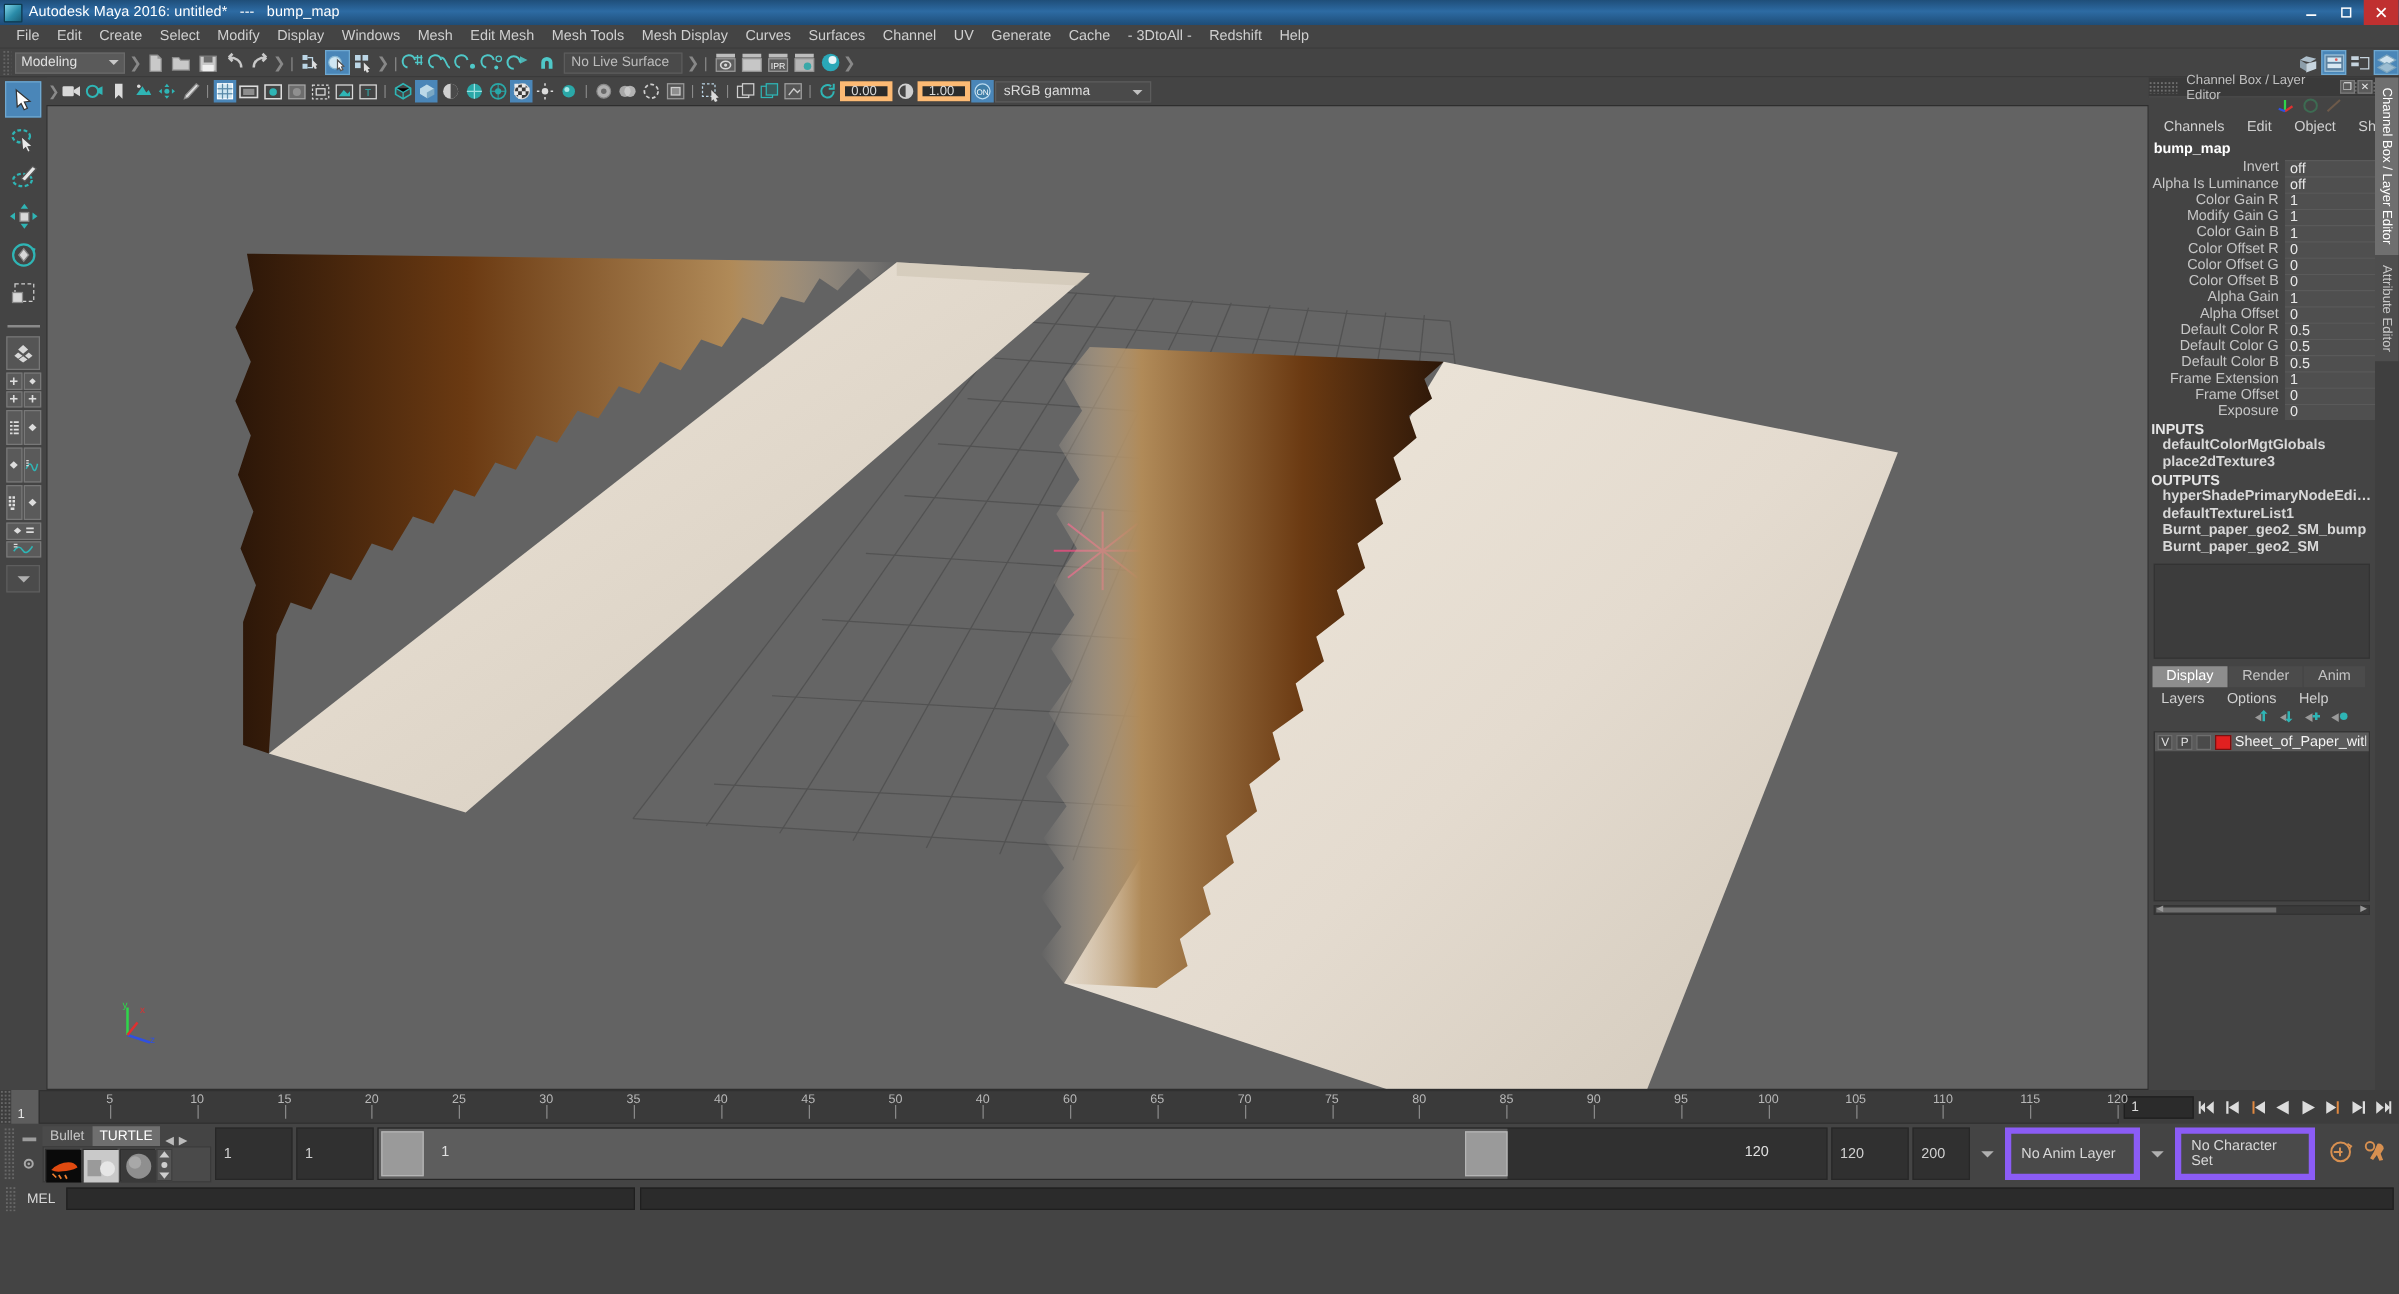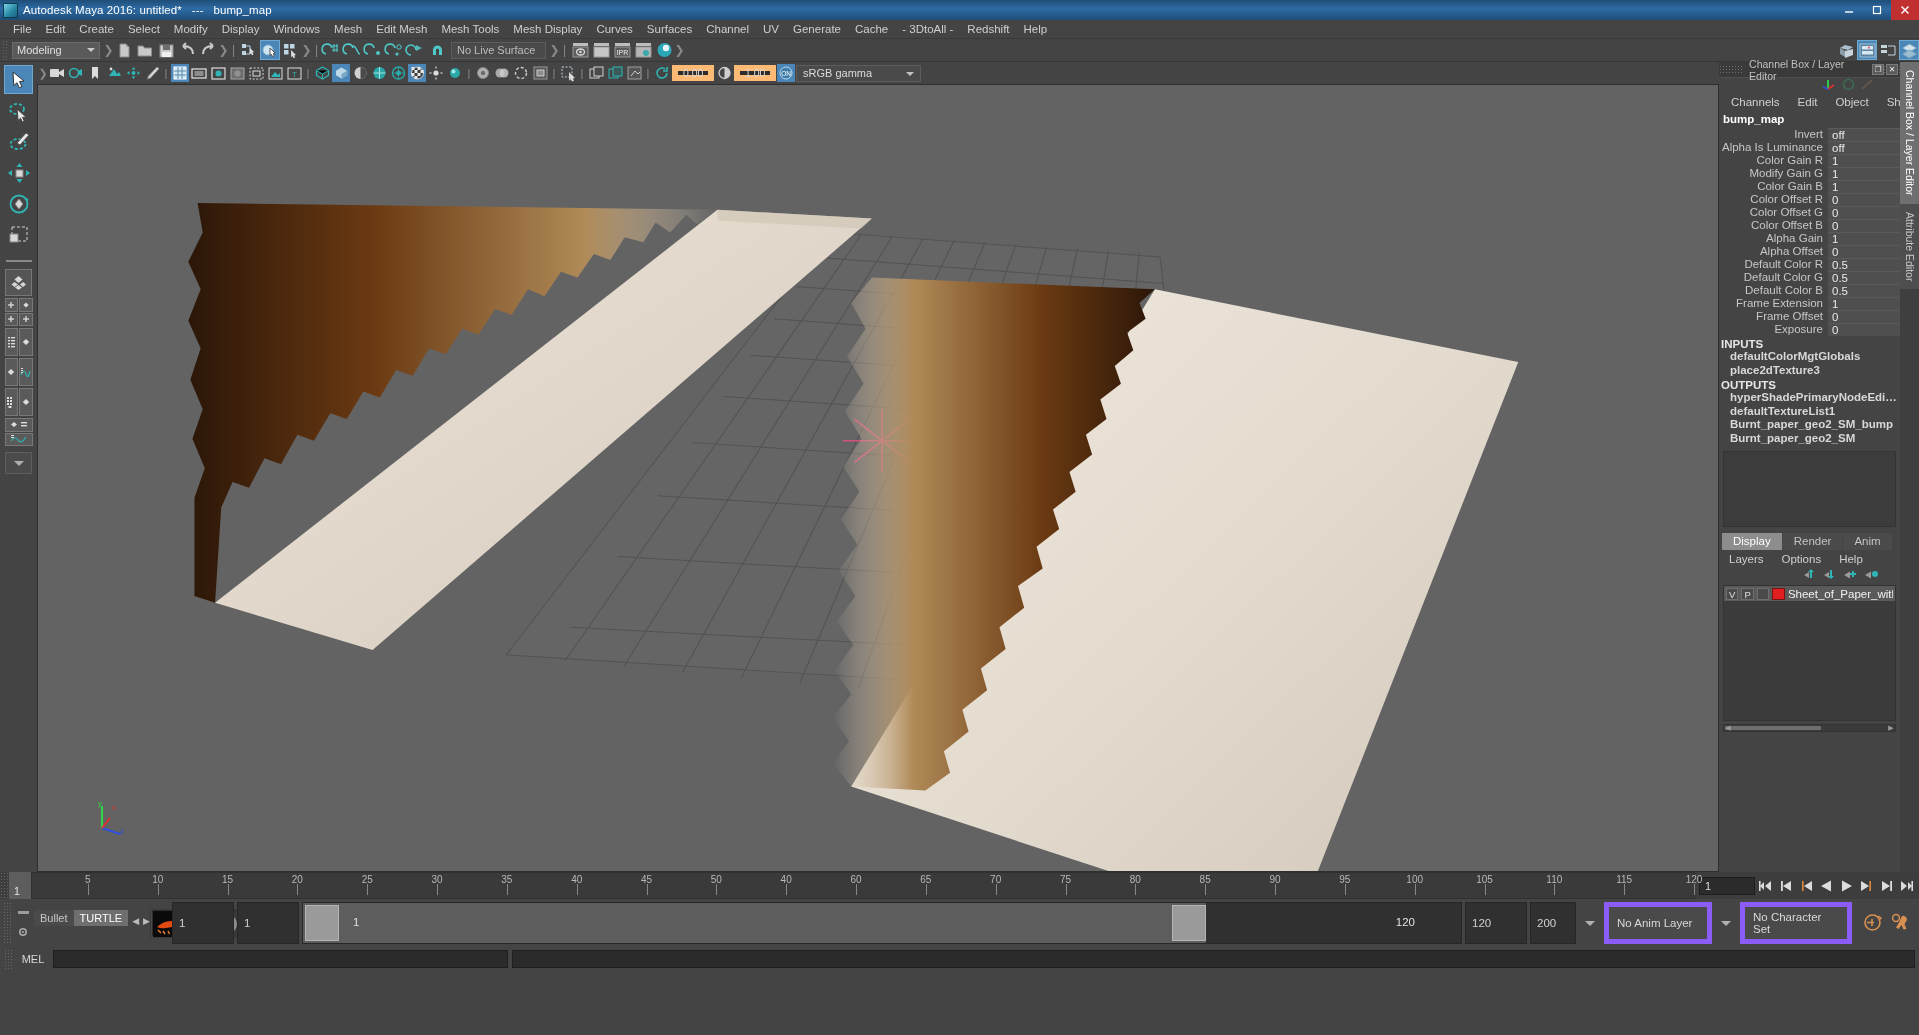--- a/index.html
+++ b/index.html
@@ -88,21 +88,21 @@
   .center { flex: 1; display: flex; flex-direction: column; background: #444; min-width: 0; }
   .panel-menubar { height: 18px; background: #444444; display: flex; align-items: center; padding-left: 4px; }
   .panel-menubar .pm { padding: 0 9px; font-size: 11.5px; color: #cfcfcf; line-height: 18px; }
   .panel-toolbar {
     height: 22px; background: #444444; display: flex; align-items: center; gap: 1px; padding-left: 2px;
   }
   .ptbtn { width: 18px; height: 18px; display: flex; align-items: center; justify-content: center; flex: none; }
   .ptbtn.active { background: #4a86b8; }
   .ptsep { width: 8px; height: 18px; flex: none; display:flex;align-items:center;justify-content:center;color:#8a8a8a;font-size:11px;}
   .numfield {
-    height: 16px; width: 42px; background: #2b2b2b; border: 6px solid #fdba74; color: #d8d8d8;
+    height: 16px; width: 42px; background: #2b2b2b; border: 4px solid #fdba74; color: #d8d8d8;
     font-size: 10.5px; display: flex; align-items: center; padding-left: 5px; flex: none;
   }
   .gammafield {
     height: 17px; width: 125px; background: #4a4a4a; border: 1px solid #5c5c5c; color: #dcdcdc;
     font-size: 11px; display: flex; align-items: center; padding-left: 6px; flex: none; position: relative;
   }
   .gammafield .arrow { position:absolute; right:6px; top:6px; border-left:4px solid transparent;
                        border-right:4px solid transparent; border-top:4px solid #c0c0c0;}
 
   .viewport {
@@ -176,21 +176,21 @@
   .ts-tick { position: absolute; bottom: 3px; width: 1px; height: 11px; background: #888; }
   .ts-tlabel { position: absolute; top: 1px; font-size: 10px; color: #b8b8b8; transform: translateX(-50%); }
   .ts-right { display: flex; align-items: center; gap: 2px; padding: 0 4px; }
   .ts-frame { width: 56px; height: 18px; background: #2b2b2b; border: 1px solid #1f1f1f; color: #dcdcdc;
               font-size: 11px; display: flex; align-items: center; padding-left: 5px; }
   .pb { width: 18px; height: 19px; display: grid; place-items: center; }
 
   
   .range-row { height: 48px; background: #444444; display: flex; align-items: center; gap: 3px; padding: 0 3px; }
   .shelf-mini { width: 16px; height: 42px; display:flex; flex-direction: column; align-items:center; justify-content: space-around; }
-  .shelf-tabs { display: flex; width: 135px; }
+  .shelf-tabs { display: flex; flex-direction: column; width: 135px; }
   .shelf-tabrow { display: flex; align-items: flex-end; height: 17px; }
   .shelf-tab { font-size: 11px; padding: 2px 6px 2px; color: #c6c6c6; background: #4a4a4a; }
   .shelf-tab.active { background: #6f6f6f; color: #fff; }
   .shelf-arrows { display: flex; margin-left: 4px; gap: 4px; color: #bbb; font-size: 9px; }
   .shelf-icons { display: flex; height: 29px; background: #4a4a4a; border: 1px solid #3a3a3a; align-items: center; }
   .shelf-icons .si { width: 28px; height: 26px; margin: 1px; border: 1px solid #2e2e2e; }
   .spin { width: 13px; height: 26px; display: flex; flex-direction: column; justify-content: space-around; align-items: center;
           background: #555; border: 1px solid #3d3d3d; }
   .rs-box { height: 42px; background: #303030; border: 1px solid #272727; display: flex; align-items: center;
             color: #d0d0d0; font-size: 11.5px; padding-left: 6px; }

